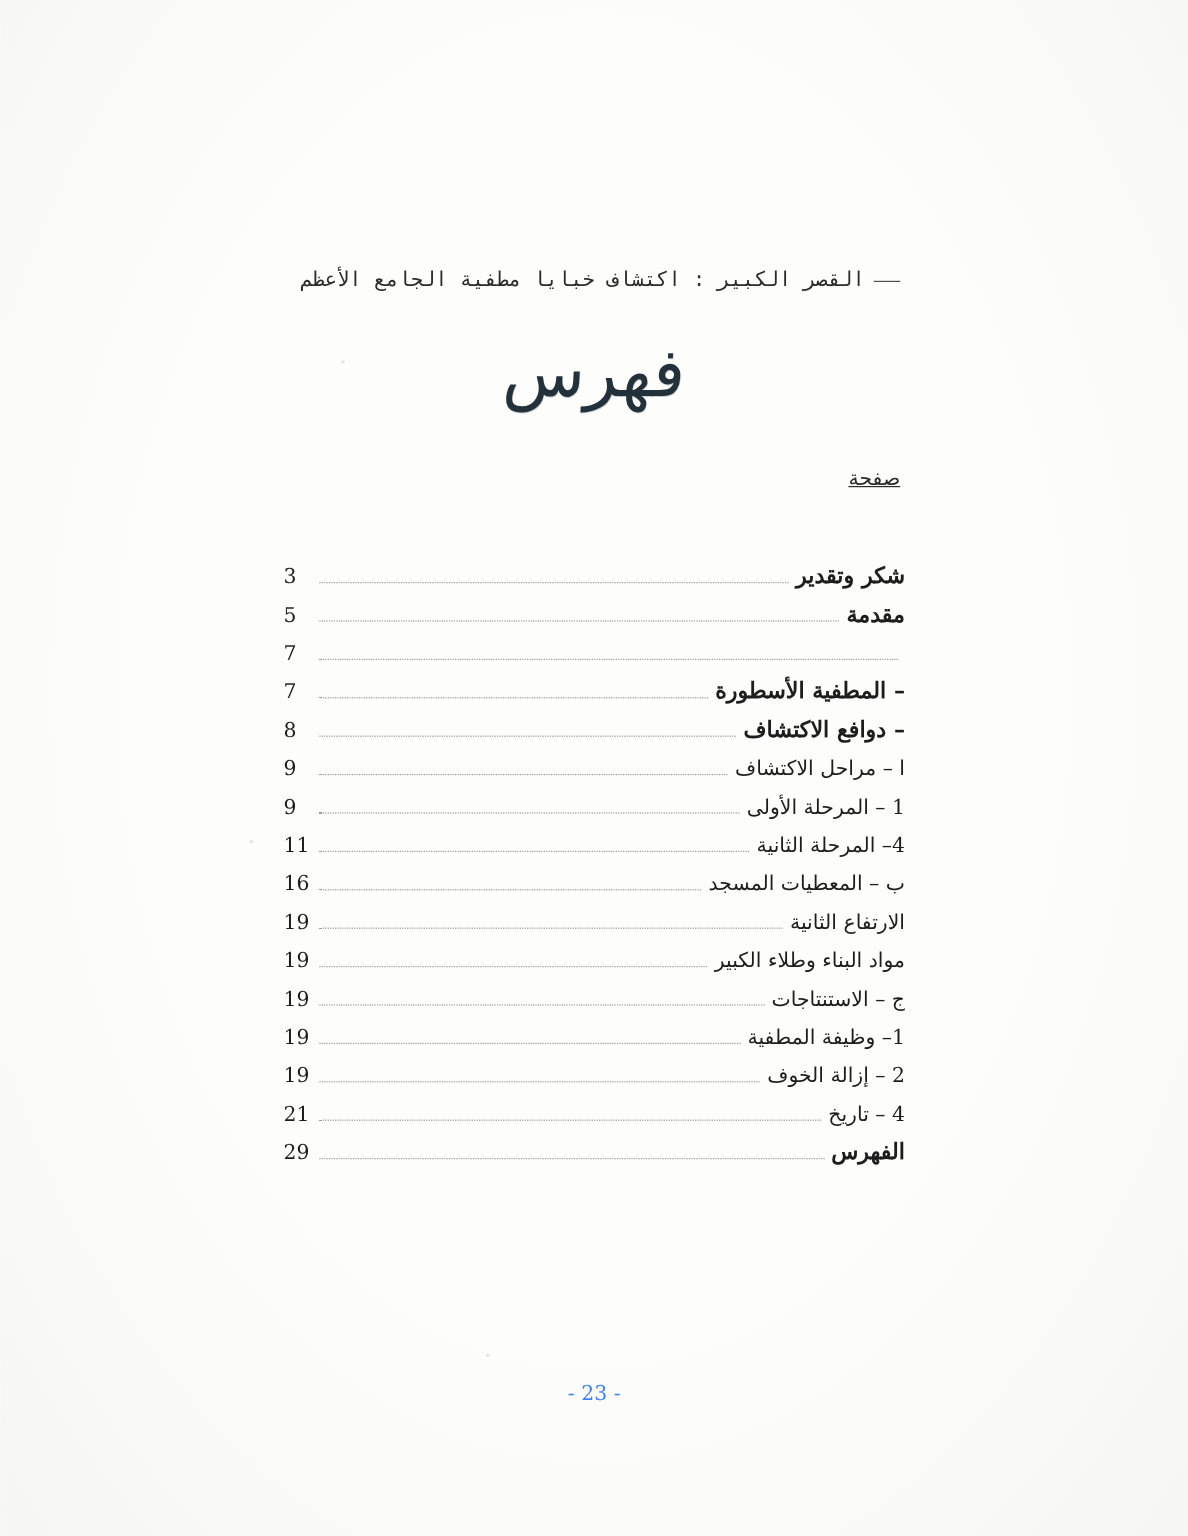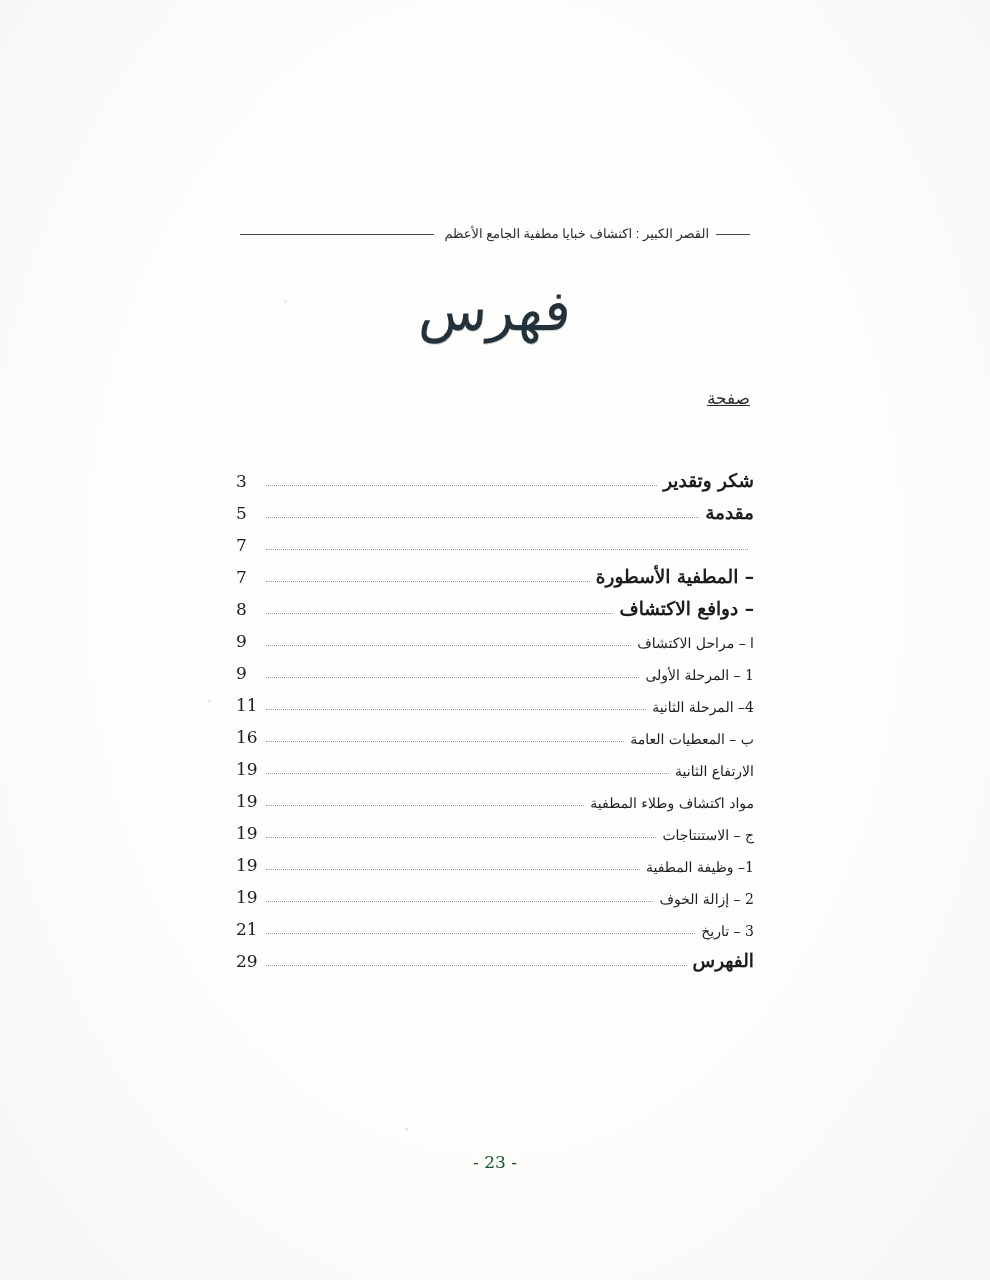--- a/index.html
+++ b/index.html
@@ -45,22 +45,22 @@
     justify-content: flex-start;
   }
   .rh-rule-right {
     width: 34px;
     height: 1px;
     background: #4a4a4a;
     margin-left: 7px;
     margin-top: 2px;
   }
   .rh-text {
-    font-family: Liberation Sans, sans-serif;
-    font-size: 13px;
+    font-family: Liberation Mono, monospace;
+    font-size: 17px;
     color: #2b2b2b;
     white-space: nowrap;
     letter-spacing: 0px;
   }
   .rh-rule-left {
     flex: 1;
     height: 1px;
     background: #4a4a4a;
     margin-right: 10px;
     margin-top: 2px;
@@ -100,21 +100,21 @@
   }
   .toc-row {
     display: flex;
     flex-direction: row;
     align-items: flex-end;
     height: 32px;
     direction: rtl;
   }
   .toc-label {
     white-space: nowrap;
-    font-size: 14px;
+    font-size: 17px;
     color: #1d1d1d;
     padding-bottom: 1px;
   }
   .toc-row.bold .toc-label {
     font-weight: bold;
     font-size: 18.5px;
     margin-top: 34px;
   }
   .toc-dots {
     flex: 1;
@@ -137,21 +137,21 @@
   .lvl-2 { padding-right: 0; }
 
   
   .folio {
     position: absolute;
     top: 1152px;
     left: 0;
     right: 0;
     text-align: center;
     font-size: 17px;
-    color: #14532d;
+    color: #3b82f6;
     direction: ltr;
   }
 
   
   .speck {
     position: absolute;
     background: #cfcfcf;
     border-radius: 50%;
     opacity: 0.5;
   }
@@ -205,51 +205,51 @@
         <span class="toc-label">1 – المرحلة الأولى</span>
         <span class="toc-dots"></span>
         <span class="toc-page">9</span>
       </div>
       <div class="toc-row lvl-2">
         <span class="toc-label">4– المرحلة الثانية</span>
         <span class="toc-dots"></span>
         <span class="toc-page">11</span>
       </div>
       <div class="toc-row lvl-1">
-        <span class="toc-label">ب – المعطيات العامة</span>
+        <span class="toc-label">ب – المعطيات المسجد</span>
         <span class="toc-dots"></span>
         <span class="toc-page">16</span>
       </div>
       <div class="toc-row lvl-2">
         <span class="toc-label">الارتفاع الثانية</span>
         <span class="toc-dots"></span>
         <span class="toc-page">19</span>
       </div>
       <div class="toc-row lvl-2">
-        <span class="toc-label">مواد اكتشاف وطلاء المطفية</span>
+        <span class="toc-label">مواد البناء وطلاء الكبير</span>
         <span class="toc-dots"></span>
         <span class="toc-page">19</span>
       </div>
       <div class="toc-row lvl-1">
         <span class="toc-label">ج – الاستنتاجات</span>
         <span class="toc-dots"></span>
         <span class="toc-page">19</span>
       </div>
       <div class="toc-row lvl-2">
         <span class="toc-label">1– وظيفة المطفية</span>
         <span class="toc-dots"></span>
         <span class="toc-page">19</span>
       </div>
       <div class="toc-row lvl-2">
         <span class="toc-label">2 – إزالة الخوف</span>
         <span class="toc-dots"></span>
         <span class="toc-page">19</span>
       </div>
       <div class="toc-row lvl-2">
-        <span class="toc-label">3 – تاريخ</span>
+        <span class="toc-label">4 – تاريخ</span>
         <span class="toc-dots"></span>
         <span class="toc-page">21</span>
       </div>
       <div class="toc-row lvl-0 bold">
         <span class="toc-label">الفهرس</span>
         <span class="toc-dots"></span>
         <span class="toc-page">29</span>
       </div>
     </div>
 

